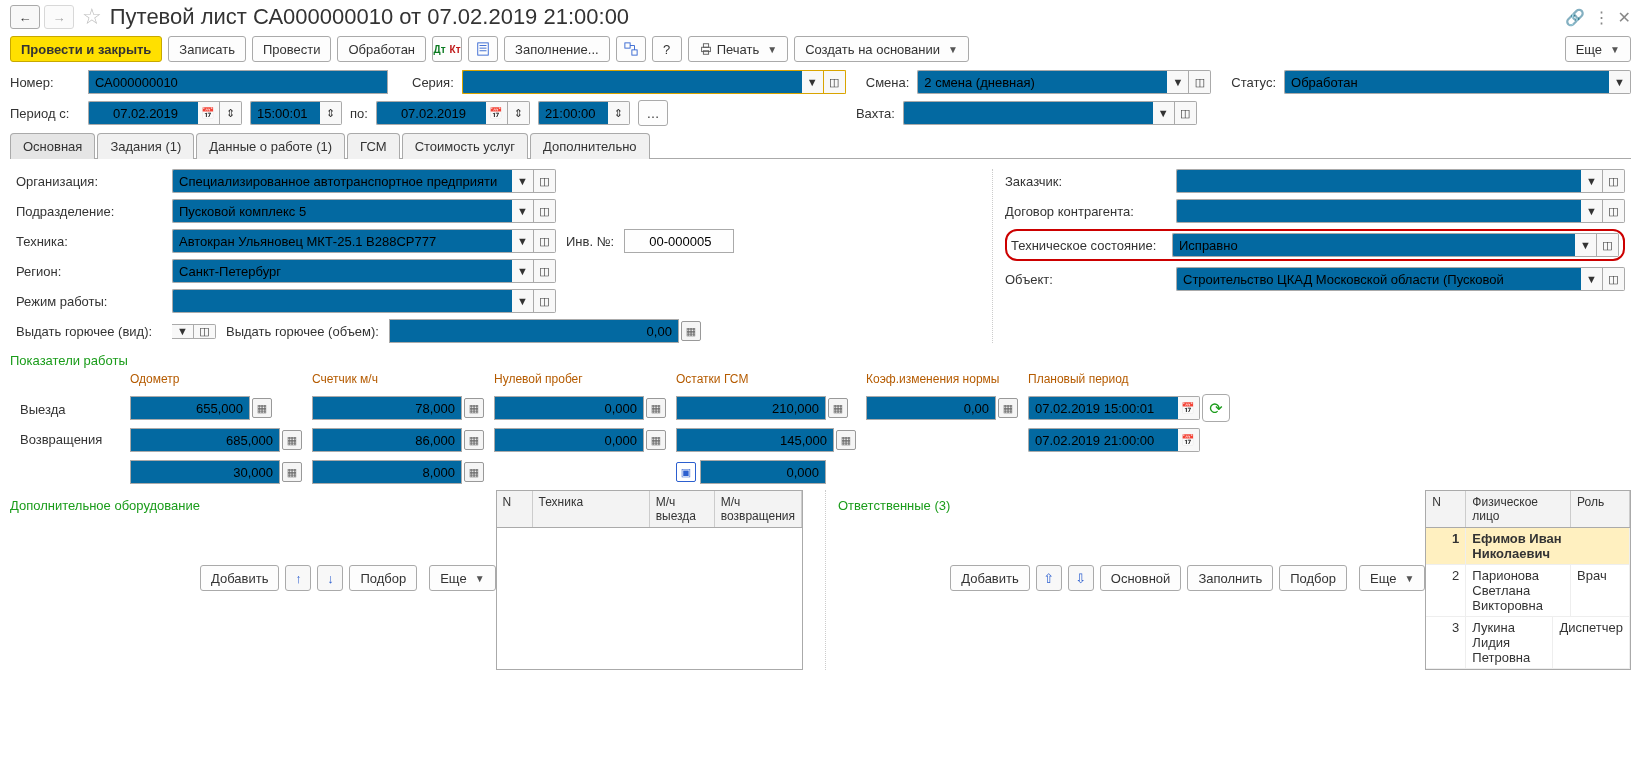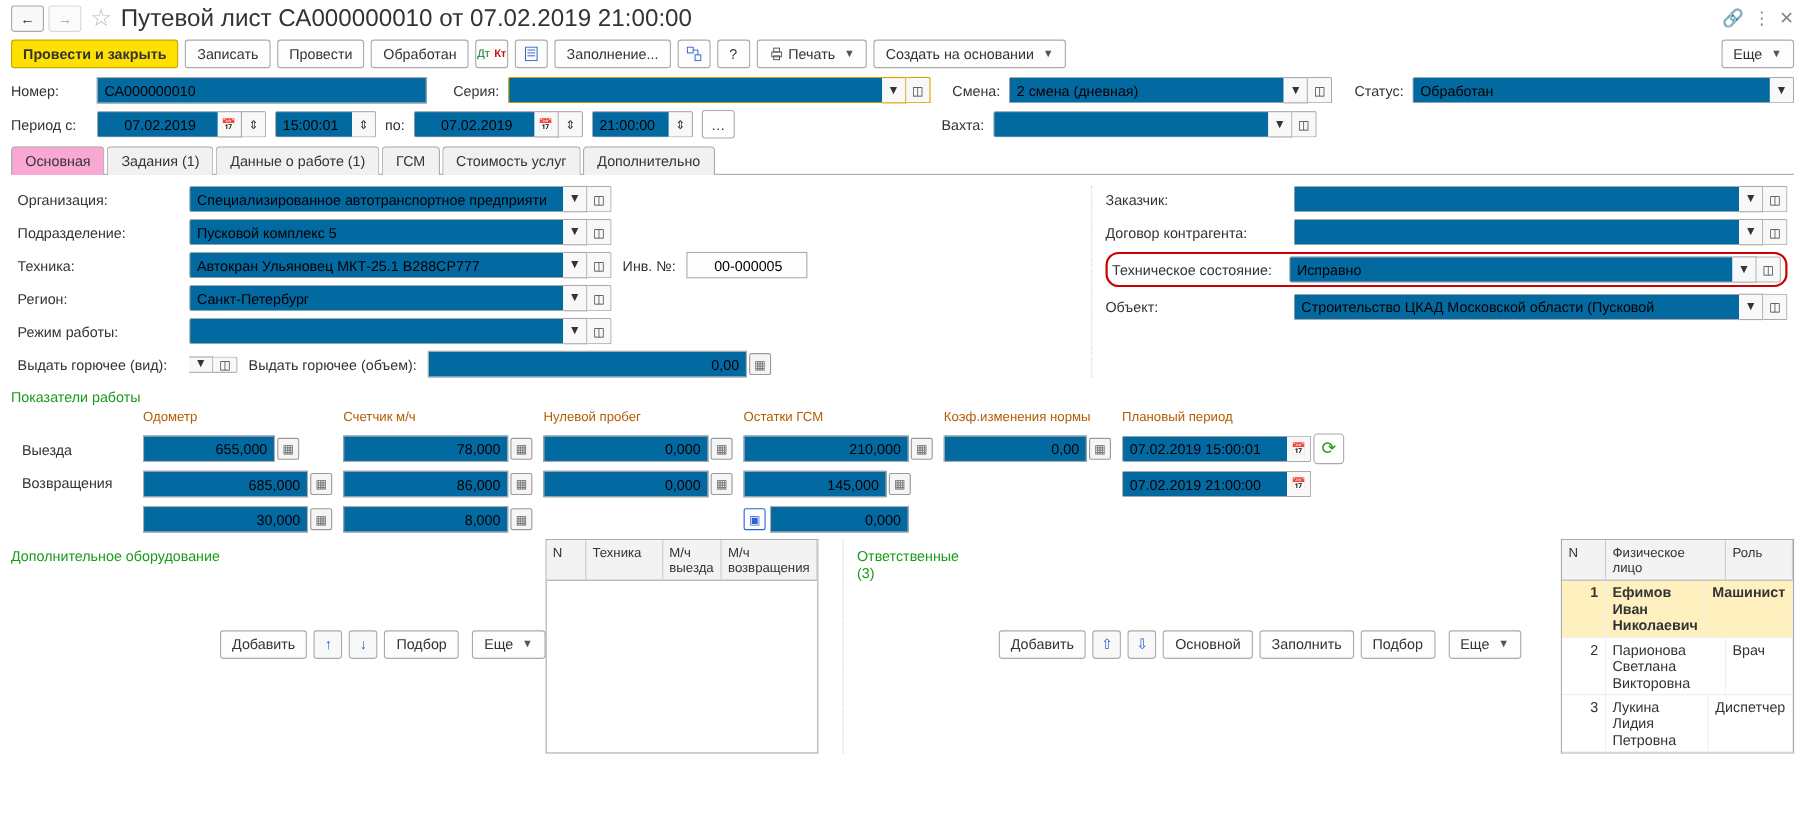--- a/index.html
+++ b/index.html
@@ -73,21 +73,21 @@
   .tab {
     border:1px solid #aaa; border-bottom:none;
     padding:5px 12px;
     background:#f1f1f1;
     cursor:pointer;
     border-radius:4px 4px 0 0;
     margin-right:2px;
     font-size:13px;
     position:relative; top:1px;
   }
-  .tab.active { background:#f9a8d4;}
+  .tab.active { background:#e5e5e5;}
 
   .form-area { display:flex; gap:16px; padding:2px 6px;}
   .col-left { flex: 0 0 960px;}
   .col-right { flex:1; border-left:1px dotted #ccc; padding-left:12px;}
 
   .form-grid { display:grid; grid-template-columns: 150px 1fr; row-gap:6px; column-gap:6px; align-items:center;}
   .w340 { width:340px;}
   .w280 { width:280px;}
   .w110 { width:110px;padding-left:24px;}
   .w70 { width:70px;}
@@ -115,21 +115,21 @@
   .thead { display:flex; background:#f3f3f3; border-bottom:1px solid #aaa;}
   .th { padding:4px 6px; border-right:1px solid #ccc; font-size:12px;}
   .trow { display:flex; border-bottom:1px solid #eee;}
   .trow.sel { background:#fff0c0;}
   .td { padding:3px 6px; border-right:1px solid #eee; font-size:13px;}
   .bold { font-weight:bold;}
   svg.ic { width:14px; height:14px;}
   .dk {color:#0a7a20;}
   .rd {color:#c01818;}
   .bl {color:#2c5fcf;}
-  .sep { border-left:1px dotted #ccc; margin-left:8px; padding-left:12px;gap:36px;}
+  .sep { border-left:1px dotted #ccc; margin-left:8px; padding-left:12px;}
 </style>
 </head>
 <body>
 
 <div class="titlebar">
   <span class="nav-btn">←</span>
   <span class="nav-btn" style="opacity:.45">→</span>
   <span class="star-icon">☆</span>
   <span class="page-title">Путевой лист СА000000010 от 07.02.2019 21:00:00</span>
   <div class="title-right">
@@ -138,21 +138,21 @@
     <span class="title-icon">✕</span>
   </div>
 </div>
 
 <div class="toolbar">
   <span class="btn yellow">Провести и закрыть</span>
   <span class="btn">Записать</span>
   <span class="btn">Провести</span>
   <span class="btn">Обработан</span>
   <span class="btn icon-btn">
-      <span class="dk" style="font-size:10px;font-weight:normal">Дт</span>
+      <span class="dk" style="font-size:10px;font-weight:bold">Дт</span>
       <span class="rd" style="font-size:10px;font-weight:bold">Кт</span>
     </span>
   <span class="btn icon-btn">
       <svg class="ic bl" viewBox="0 0 16 16">
         <rect x="2" y="1" width="12" height="14" fill="none" stroke="currentColor"></rect>
         <line x1="4" y1="4" x2="12" y2="4" stroke="currentColor"></line>
         <line x1="4" y1="7" x2="12" y2="7" stroke="currentColor"></line>
         <line x1="4" y1="10" x2="12" y2="10" stroke="currentColor"></line>
       </svg>
     </span>
@@ -395,21 +395,21 @@
       </div>
   </div>
 
   <div class="mcol">
     <div class="mhead">Остатки ГСМ</div>
     <div class="mcell">
         <input class="inp txt-right" style="width: 150px;" value="210,000">
         <span class="calc-icon">▦</span>
       </div>
     <div class="mcell">
-        <input class="inp txt-right" style="width: 130px; padding-left: 36px;" value="145,000">
+        <input class="inp txt-right" style="width: 158px; padding-left: 36px;" value="145,000">
         <span class="calc-icon">▦</span>
       </div>
     <div class="mcell">
         <span class="calc-icon" style="background:#fff;border-color:#2c5fcf;color:#2c5fcf">▣</span>
         <input class="inp txt-right" style="width: 126px; margin-left: 2px;" value="0,000">
       </div>
   </div>
 
   <div class="mcol">
     <div class="mhead">Коэф.изменения нормы</div>
@@ -480,21 +480,20 @@
     <div class="table">
       <div class="thead">
         <div class="th" style="width:40px">N</div>
         <div class="th" style="flex:2">Физическое лицо</div>
         <div class="th" style="flex:1">Роль</div>
       </div>
       <div id="resp-rows">
           <div class="trow sel">
             <div class="td txt-right bold" style="width:40px">1</div>
             <div class="td bold" style="flex:2">Ефимов Иван Николаевич</div>
-            <div class="td bold" style="flex:1">Машинист</div>
           </div>
           <div class="trow">
             <div class="td txt-right " style="width:40px">2</div>
             <div class="td " style="flex:2">Парионова Светлана Викторовна</div>
             <div class="td " style="flex:1">Врач</div>
           </div>
           <div class="trow">
             <div class="td txt-right " style="width:40px">3</div>
             <div class="td " style="flex:2">Лукина Лидия Петровна</div>
             <div class="td " style="flex:1">Диспетчер</div>

